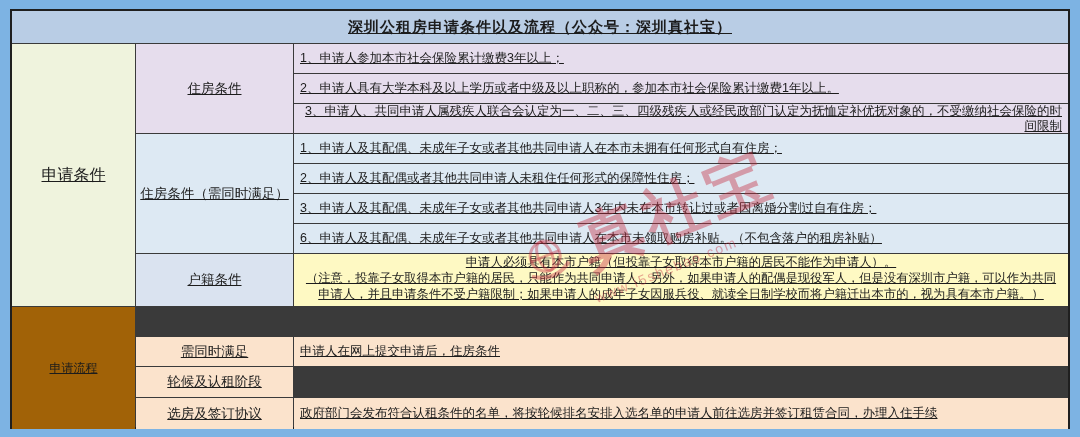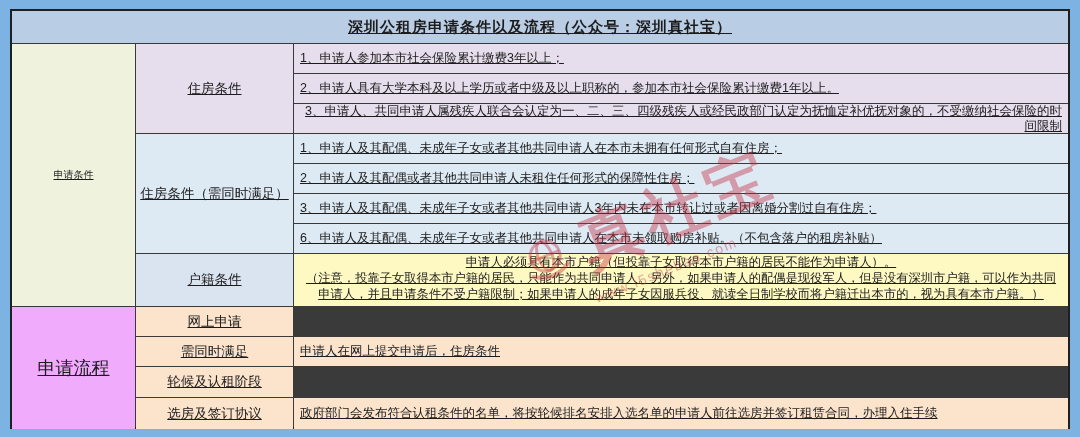--- a/index.html
+++ b/index.html
@@ -23,22 +23,22 @@
     text-decoration:underline;
   }
   .cell { display:flex; align-items:center; }
   .title {
     grid-column:1/4; grid-row:1;
     background:#b9cde5;
     justify-content:center;
     font-size:15px; font-weight:bold;
     letter-spacing:1px;
   }
-  .group-cond { grid-column:1; grid-row:2/10; background:#eff3dd; justify-content:center; font-size:10px; }
-  .group-proc { grid-column:1; grid-row:10/14; background:#f0abfc; justify-content:center; font-size:18px; }
+  .group-cond { grid-column:1; grid-row:2/10; background:#eff3dd; justify-content:center; font-size:16px; }
+  .group-proc { grid-column:1; grid-row:10/14; background:#a16207; justify-content:center; font-size:12px; }
   .lbl { justify-content:center; font-size:13.5px; text-align:center; }
   .lbl-shebao { grid-column:2; grid-row:2/5; background:#e6dded; }
   .lbl-zhufang { grid-column:2; grid-row:5/9; background:#dde9f3; }
   .lbl-huji { grid-column:2; grid-row:9; background:#dae3f0; }
   .lbl-step { grid-column:2; background:#fbe3cc; }
   .det { grid-column:3; font-size:12.5px; padding:0 6px; line-height:15px; }
   .det-shebao { background:#e6dded;text-align:right; }
   .det-zhufang { background:#dde9f3; }
   .det-huji {
     background:#fef9c3; grid-row:9;
@@ -82,21 +82,20 @@
   <div class="cell det det-zhufang r8">6、申请人及其配偶、未成年子女或者其他共同申请人在本市未领取购房补贴。（不包含落户的租房补贴）</div>
 
   <div class="cell lbl lbl-huji">户籍条件</div>
   <div class="cell det det-huji">
     <div>申请人必须具有本市户籍（但投靠子女取得本市户籍的居民不能作为申请人）。</div>
     <div>（注意，投靠子女取得本市户籍的居民，只能作为共同申请人。另外，如果申请人的配偶是现役军人，但是没有深圳市户籍，可以作为共同申请人，并且申请条件不受户籍限制；如果申请人的成年子女因服兵役、就读全日制学校而将户籍迁出本市的，视为具有本市户籍。）</div>
   </div>
 
   <div class="cell group-proc">申请流程</div>
 
-  <div class="cell lbl lbl-step r10">网上申请</div>
 
   <div class="cell lbl lbl-step r11">需同时满足</div>
   <div class="cell det det-step r11">申请人在网上提交申请后，住房条件</div>
 
   <div class="cell lbl lbl-step r12">轮候及认租阶段</div>
 
   <div class="cell lbl lbl-step r13">选房及签订协议</div>
   <div class="cell det det-step r13">政府部门会发布符合认租条件的名单，将按轮候排名安排入选名单的申请人前往选房并签订租赁合同，办理入住手续</div>
 </div>
 

